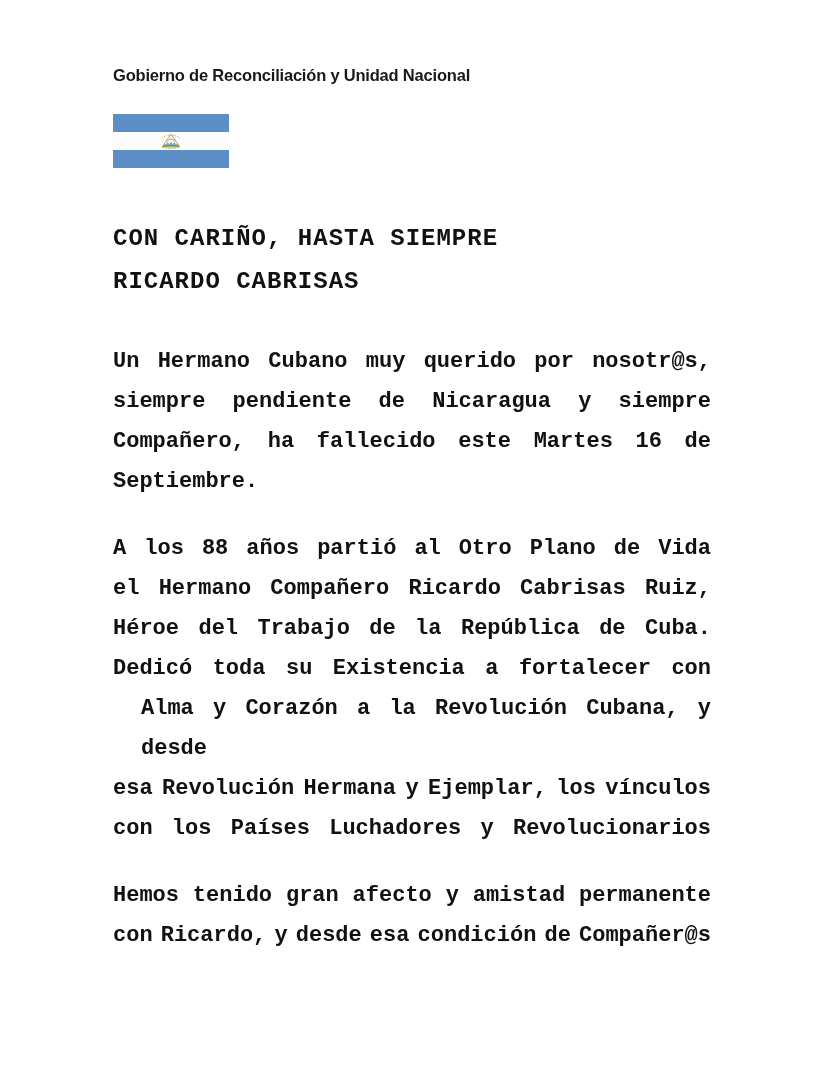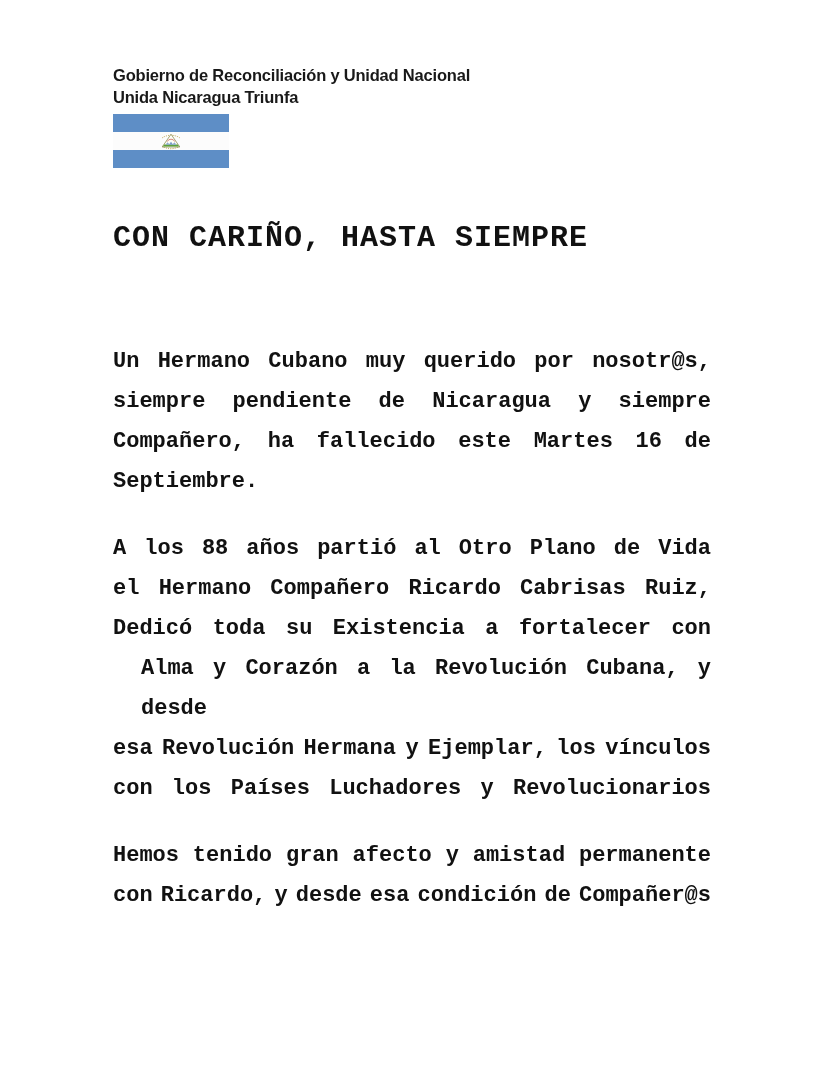--- a/index.html
+++ b/index.html
@@ -19,21 +19,21 @@
     width: 116px; height: 54px;
   }
   .flag .stripe { width: 100%; height: 18px; }
   .flag .emblem {
     position: absolute; left: 50%; top: 50%;
     transform: translate(-50%, -50%);
   }
   .doc-title {
     position: absolute; left: 113px; top: 217px;
     font-family: "Liberation Mono", "DejaVu Sans Mono", monospace;
-    font-size: 30px; line-height: 43px; letter-spacing: 1px;
+    font-size: 24px; line-height: 43px; letter-spacing: 1px;
     white-space: nowrap; color: #111111;
   }
   .doc-body {
     position: absolute; left: 113px; top: 342px; width: 598px;
     font-family: "Liberation Mono", "DejaVu Sans Mono", monospace;
     font-size: 22px; line-height: 40px; color: #111111;
   }
   .para { margin: 0 0 27px 0; }
   .ln { text-align: justify; text-align-last: justify; text-justify: inter-word; }
   .ln.flush { text-align-last: left; }
@@ -41,55 +41,56 @@
   .ln.wsB { word-spacing: -4.2px; }
   .ln.wsC { word-spacing: -5.8px; }
 </style>
 </head>
 <body>
 
 <div class="page" style="color: rgb(17, 17, 17);">
 
   <div class="gov-header">
     <div>Gobierno de Reconciliación y Unidad Nacional</div>
-    <div>Unida Nicaragua Triunfa</div>
   </div>
 
   <div class="flag">
     <div class="stripe" style="background: rgb(94, 142, 198);"></div>
     <div class="stripe" style="background: rgb(252, 252, 252);"></div>
     <div class="stripe" style="background: rgb(94, 142, 198);"></div>
     <svg class="emblem" width="28" height="20" viewBox="0 0 28 20" aria-hidden="true">
       <path d="M5,7 A 12,8 0 0 1 23,7" fill="none" stroke="#b79a3e" stroke-width="1" stroke-dasharray="1,1.2"></path>
       <path d="M5,15 A 12,8 0 0 0 23,15" fill="none" stroke="#b79a3e" stroke-width="1" stroke-dasharray="1,1.2"></path>
       <polygon points="14,3.2 5.2,16 22.8,16" fill="#fdfdf6" stroke="#8f8f55" stroke-width="0.8"></polygon>
       <polygon points="5.9,15.6 22.1,15.6 20.8,13.6 7.2,13.6" fill="#5da03a"></polygon>
       <polygon points="8.5,13.8 10.6,11.2 12.7,13.8" fill="#8aa9cf"></polygon>
       <polygon points="11.8,13.8 14,10.8 16.2,13.8" fill="#7b9dc9"></polygon>
       <polygon points="15.3,13.8 17.4,11.2 19.5,13.8" fill="#8aa9cf"></polygon>
       <path d="M10.2,10.6 A 4.2,4.2 0 0 1 17.8,10.6" fill="none" stroke="#cc5544" stroke-width="0.7"></path>
     </svg>
   </div>
 
   <div class="doc-title">
     <div>CON CARIÑO, HASTA SIEMPRE</div>
+    <div>RICARDO CABRISAS</div>
   </div>
 
   <div class="doc-body">
 
     <div class="para">
       <div class="ln">Un Hermano Cubano muy querido por nosotr@s,</div>
       <div class="ln">siempre pendiente de Nicaragua y siempre</div>
       <div class="ln">Compañero, ha fallecido este Martes 16 de</div>
       <div class="ln flush">Septiembre.</div>
     </div>
 
     <div class="para">
       <div class="ln">A los 88 años partió al Otro Plano de Vida</div>
       <div class="ln">el Hermano Compañero Ricardo Cabrisas Ruiz,</div>
+      <div class="ln">Héroe del Trabajo de la República de Cuba.</div>
       <div class="ln">Dedicó toda su Existencia a fortalecer con</div>
       <div class="ln wsA">Alma y Corazón a la Revolución Cubana, y desde</div>
       <div class="ln wsB">esa Revolución Hermana y Ejemplar, los vínculos</div>
       <div class="ln">con los Países Luchadores y Revolucionarios</div>
     </div>
 
     <div class="para">
       <div class="ln">Hemos tenido gran afecto y amistad permanente</div>
       <div class="ln wsC">con Ricardo, y desde esa condición de Compañer@s</div>
     </div>

